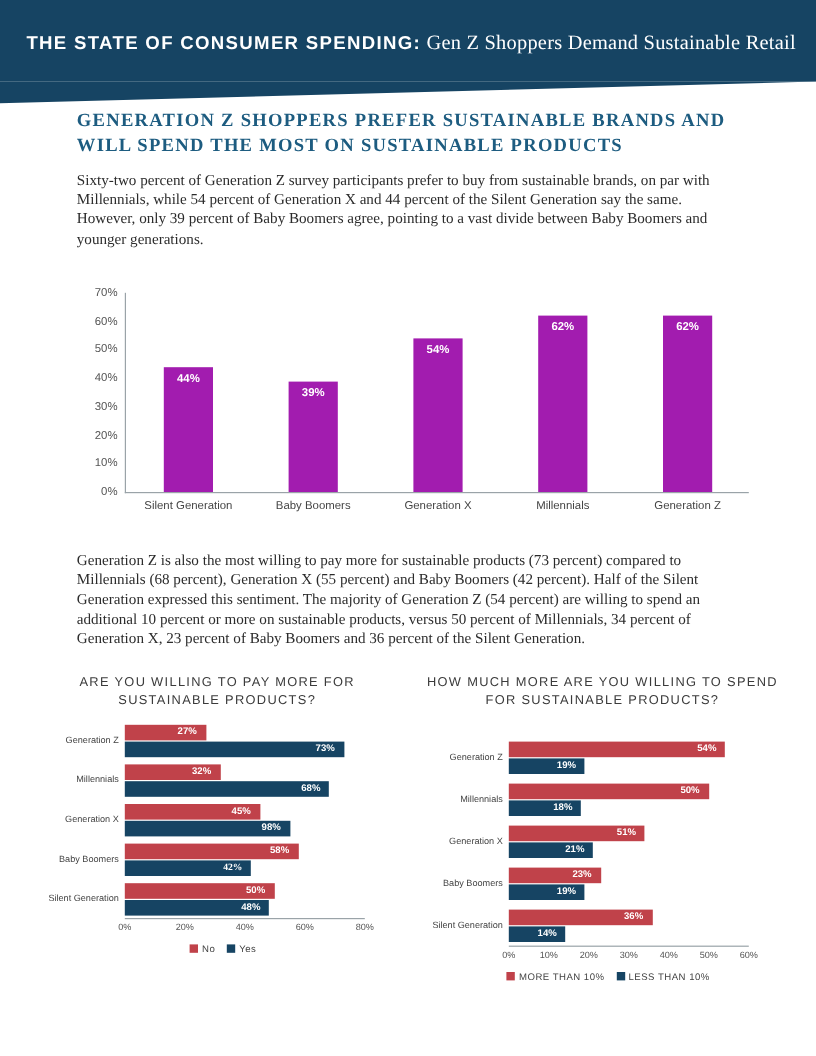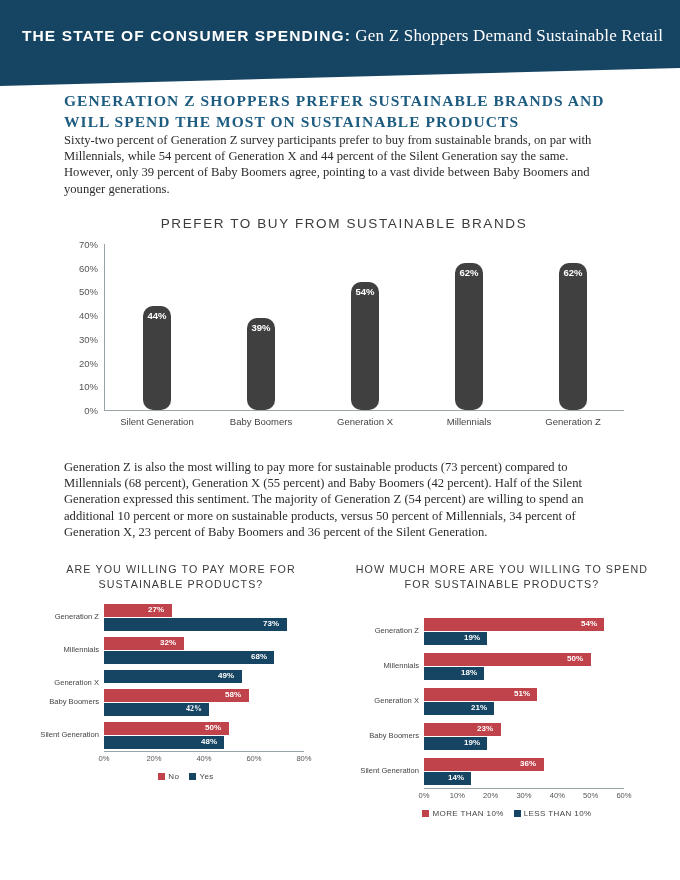--- a/index.html
+++ b/index.html
@@ -73,21 +73,21 @@
   }
 
   .para {
     position: absolute;
     font-family: "Liberation Serif", serif;
     font-size: 12.6px;
     line-height: 16.2px;
     color: #2b2b2b;
     text-align: left;
   }
-  .para-1 { left: 64px; top: 64px; width: 545px; }
+  .para-1 { left: 64px; top: 74px; width: 545px; }
   .para-2 { left: 64px; top: 391px; width: 545px; }
 
   
   .chart-main {
     position: absolute;
     left: 64px;
     top: 148px;
     width: 560px;
     height: 218px;
   }
@@ -134,23 +134,22 @@
     position: absolute;
     bottom: 0;
     width: 104px;
     height: 166px;
   }
   .bar {
     position: absolute;
     bottom: 0;
     left: 50%;
     transform: translateX(-50%);
-    width: 28px;
-    background: #404040;
-    border-radius: 10px;
+    width: 41px;
+    background: #a21caf;
   }
   .bar-val {
     position: absolute;
     top: 4px;
     left: 50%;
     transform: translateX(-50%);
     font-size: 9.5px;
     color: #ffffff;
     font-weight: bold;
     font-family: "Liberation Sans", sans-serif;
@@ -263,21 +262,20 @@
 </div>
 <div class="header-wedge"></div>
 
 <div class="content">
 
   <div class="title">GENERATION Z SHOPPERS PREFER SUSTAINABLE BRANDS AND WILL SPEND THE MOST ON SUSTAINABLE PRODUCTS</div>
 
   <div class="para para-1">Sixty-two percent of Generation Z survey participants prefer to buy from sustainable brands, on par with Millennials, while 54 percent of Generation X and 44 percent of the Silent Generation say the same. However, only 39 percent of Baby Boomers agree, pointing to a vast divide between Baby Boomers and younger generations.</div>
 
   <div class="chart-main">
-    <div class="chart-title">PREFER TO BUY FROM SUSTAINABLE BRANDS</div>
     <div class="main-plot">
       <div class="y-labels">
         <div class="y-lab" style="top:166px">0%</div>
         <div class="y-lab" style="top:142.3px">10%</div>
         <div class="y-lab" style="top:118.6px">20%</div>
         <div class="y-lab" style="top:94.9px">30%</div>
         <div class="y-lab" style="top:71.1px">40%</div>
         <div class="y-lab" style="top:47.4px">50%</div>
         <div class="y-lab" style="top:23.7px">60%</div>
         <div class="y-lab" style="top:0px">70%</div>
@@ -344,22 +342,26 @@
         </div>
         <div class="hrow">
           <div class="hbar yes" style="width:170px;"></div>
           <div class="hval" style="left:147px;">68%</div>
         </div>
       </div>
 
       <div class="grp" style="margin-bottom:6px;">
         <div class="cat-lab" style="top:8px;">Generation X</div>
         <div class="hrow">
+          <div class="hbar no" style="width:112.5px;"></div>
+          <div class="hval" style="left:89px;">45%</div>
+        </div>
+        <div class="hrow">
           <div class="hbar yes" style="width:137.5px;"></div>
-          <div class="hval" style="left:114px;">49%</div>
+          <div class="hval" style="left:114px;">98%</div>
         </div>
       </div>
 
       <div class="grp" style="margin-bottom:6px;">
         <div class="cat-lab" style="top:8px;">Baby Boomers</div>
         <div class="hrow">
           <div class="hbar no" style="width:145px;"></div>
           <div class="hval" style="left:121px;">58%</div>
         </div>
         <div class="hrow">

